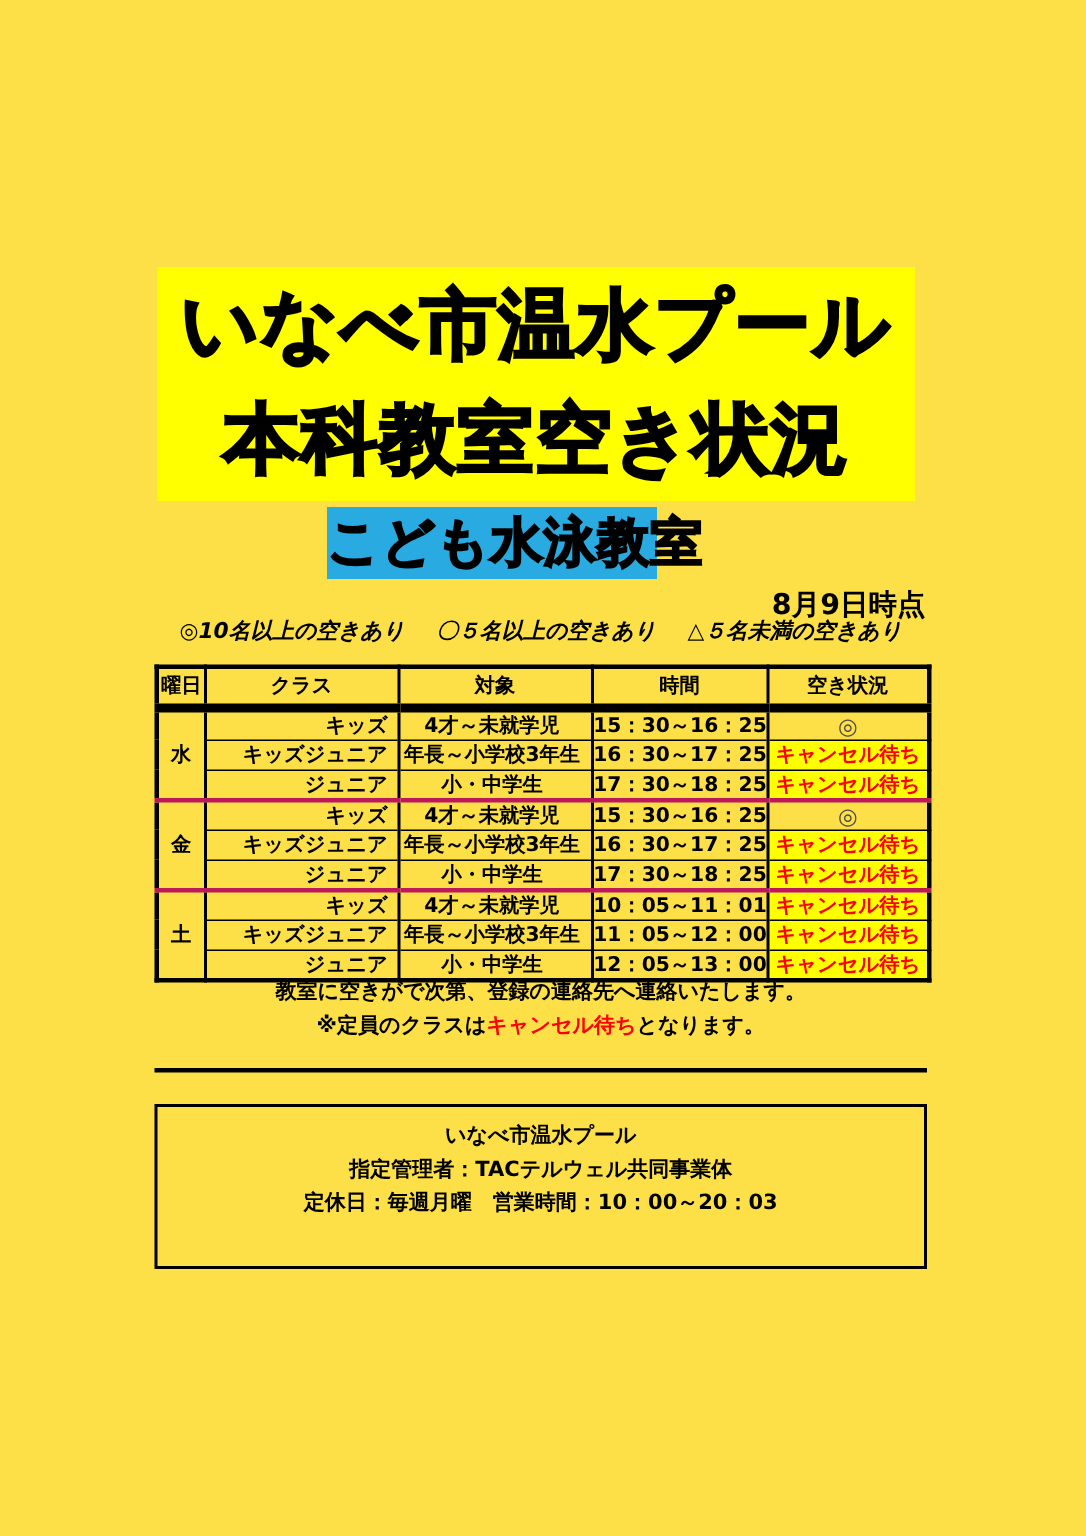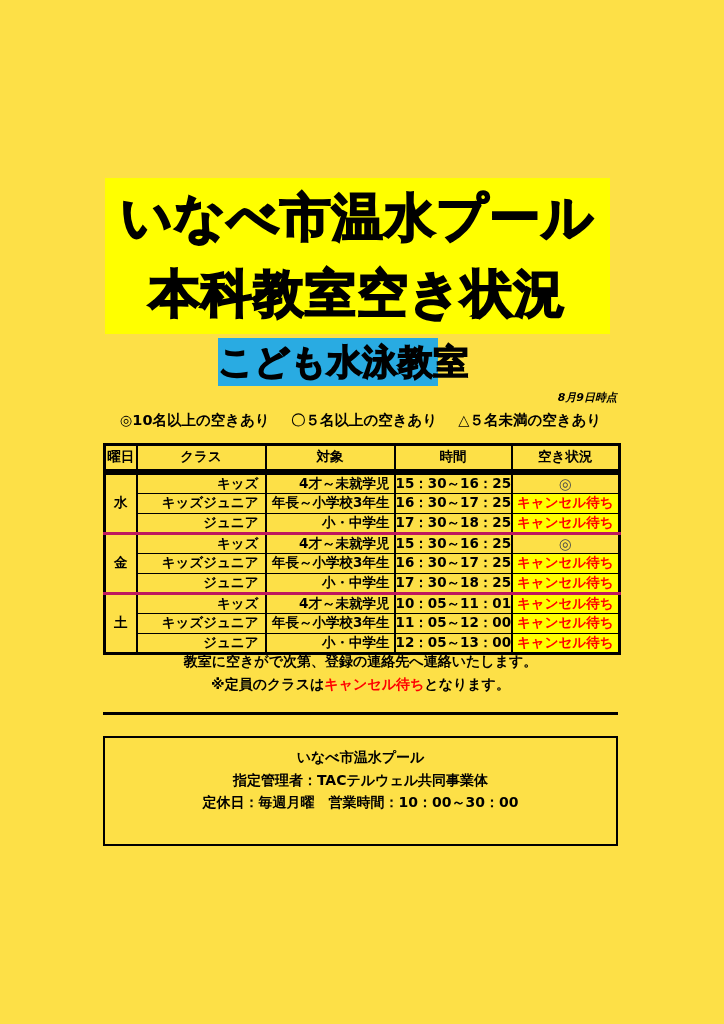--- a/index.html
+++ b/index.html
@@ -45,32 +45,32 @@
     line-height: 48px;
     letter-spacing: 0.5px;
     -webkit-text-stroke: 1.5px #000;
     white-space: nowrap;
   }
 
   
   .date-note {
     position: absolute;
     right: 107px; top: 390px;
-    font-size: 11px;
-    font-weight: bold;
-    font-style: italic;
+    font-size: 19px;
+    font-weight: bold;
   }
   .legend {
     position: absolute;
     left: 103px; top: 411px;
     width: 515px;
     text-align: center;
     font-size: 14.5px;
     font-weight: bold;
     white-space: nowrap;
+    font-style: italic;
   }
   .legend span { margin: 0 8px; }
 
   
   .avail-table {
     position: absolute;
     left: 103px; top: 443px;
     width: 515px;
     border-collapse: collapse;
     table-layout: fixed;
@@ -84,21 +84,21 @@
     font-size: 13.5px;
     font-weight: bold;
     overflow: hidden;
     white-space: nowrap;
   }
   .avail-table th { height: 27px; text-align: center; border-bottom: 6px solid #000000; }
   .avail-table td { height: 20px; }
   .avail-table tr.group-start td { border-top: 3px solid #be185d; }
   td.day-cell   { text-align: center; }
   td.class-cell { text-align: right; padding-right: 6px; }
-  td.target-cell{ text-align: right; padding-right: 4px; }
+  td.target-cell{ text-align: center; padding-right: 4px; }
   td.time-cell  { text-align: left; }
   td.status-cell{ text-align: center; }
   td.status-ok  { color: #4a4a4a; font-weight: normal; font-size: 15px; }
   td.status-wait{ background: #FFFF00; color: #FF0000; }
 
   
   .notes {
     position: absolute;
     left: 103px; top: 650px;
     width: 515px;
@@ -232,16 +232,16 @@
   <div class="notes">
     <div>教室に空きがで次第、登録の連絡先へ連絡いたします。</div>
     <div><span>※定員のクラスは</span><span class="hl">キャンセル待ち</span><span>となります。</span></div>
   </div>
 
   <div class="divider"></div>
 
   <div class="contact-box">
     <div>いなべ市温水プール</div>
     <div>指定管理者：TACテルウェル共同事業体</div>
-    <div>定休日：毎週月曜　営業時間：10：00～30：00</div>
+    <div>定休日：毎週月曜　営業時間：10：00～20：03</div>
   </div>
 
 </div>
 
 </body></html>

